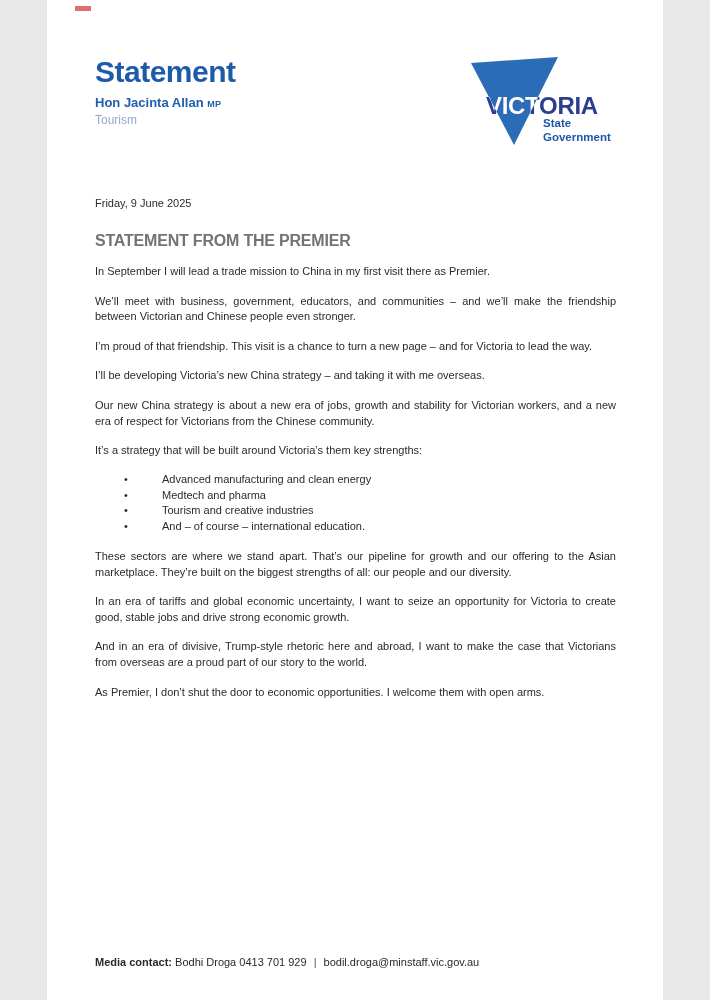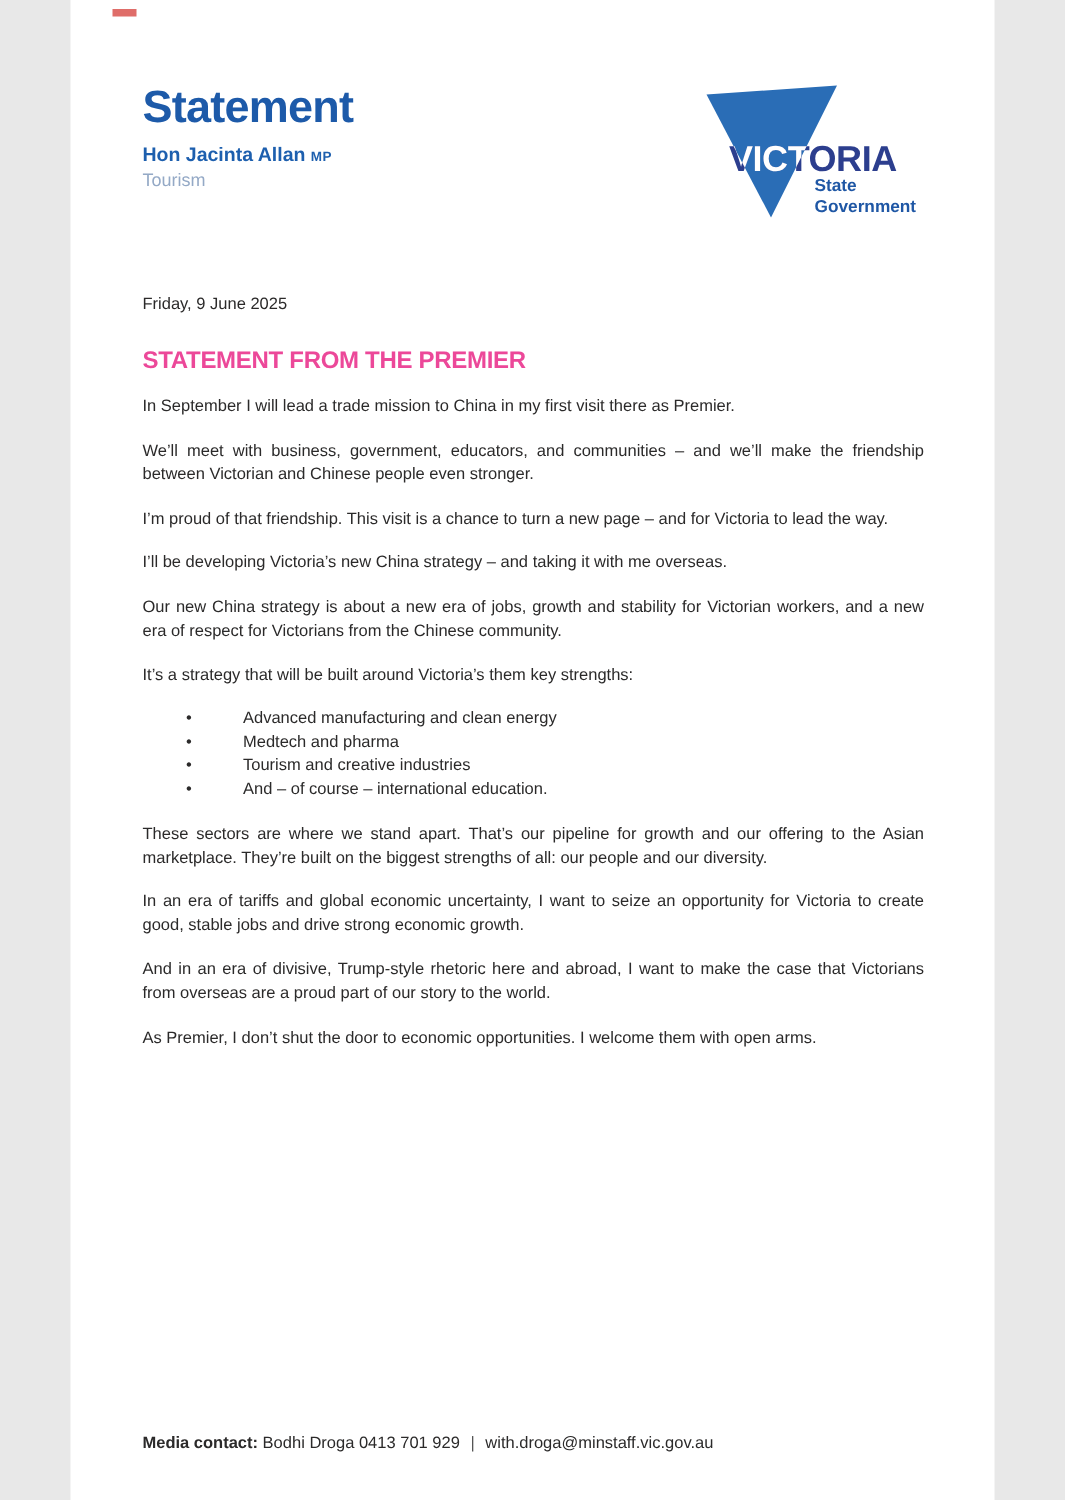--- a/index.html
+++ b/index.html
@@ -61,21 +61,21 @@
   .date {
     margin-top: 46px;
     font-size: 11px;
     line-height: 15px;
   }
   h1 {
     margin-top: 20px;
     font-size: 16px;
     font-weight: bold;
     letter-spacing: -0.2px;
-    color: #ec4899;
+    color: #737373;
     line-height: 19px;
   }
   .paras { margin-top: 2px; }
   .para {
     margin-top: 14px;
     font-size: 11px;
     line-height: 15.6px;
     text-align: justify;
   }
   ul.strengths {
@@ -165,16 +165,16 @@
         <p class="para">In an era of tariffs and global economic uncertainty, I want to seize an opportunity for Victoria to create good, stable jobs and drive strong economic growth.</p>
         <p class="para">And in an era of divisive, Trump-style rhetoric here and abroad, I want to make the case that Victorians from overseas are a proud part of our story to the world.</p>
         <p class="para">As Premier, I don’t shut the door to economic opportunities. I welcome them with open arms.</p>
       </div>
   </main>
 
   <footer>
     <span class="bold">Media contact:</span>
     <span>Bodhi Droga 0413 701 929</span>
     <span class="sep">|</span>
-    <span>with.droga@minstaff.vic.gov.au</span>
+    <span>bodil.droga@minstaff.vic.gov.au</span>
   </footer>
 
 </div>
 
 </body></html>

